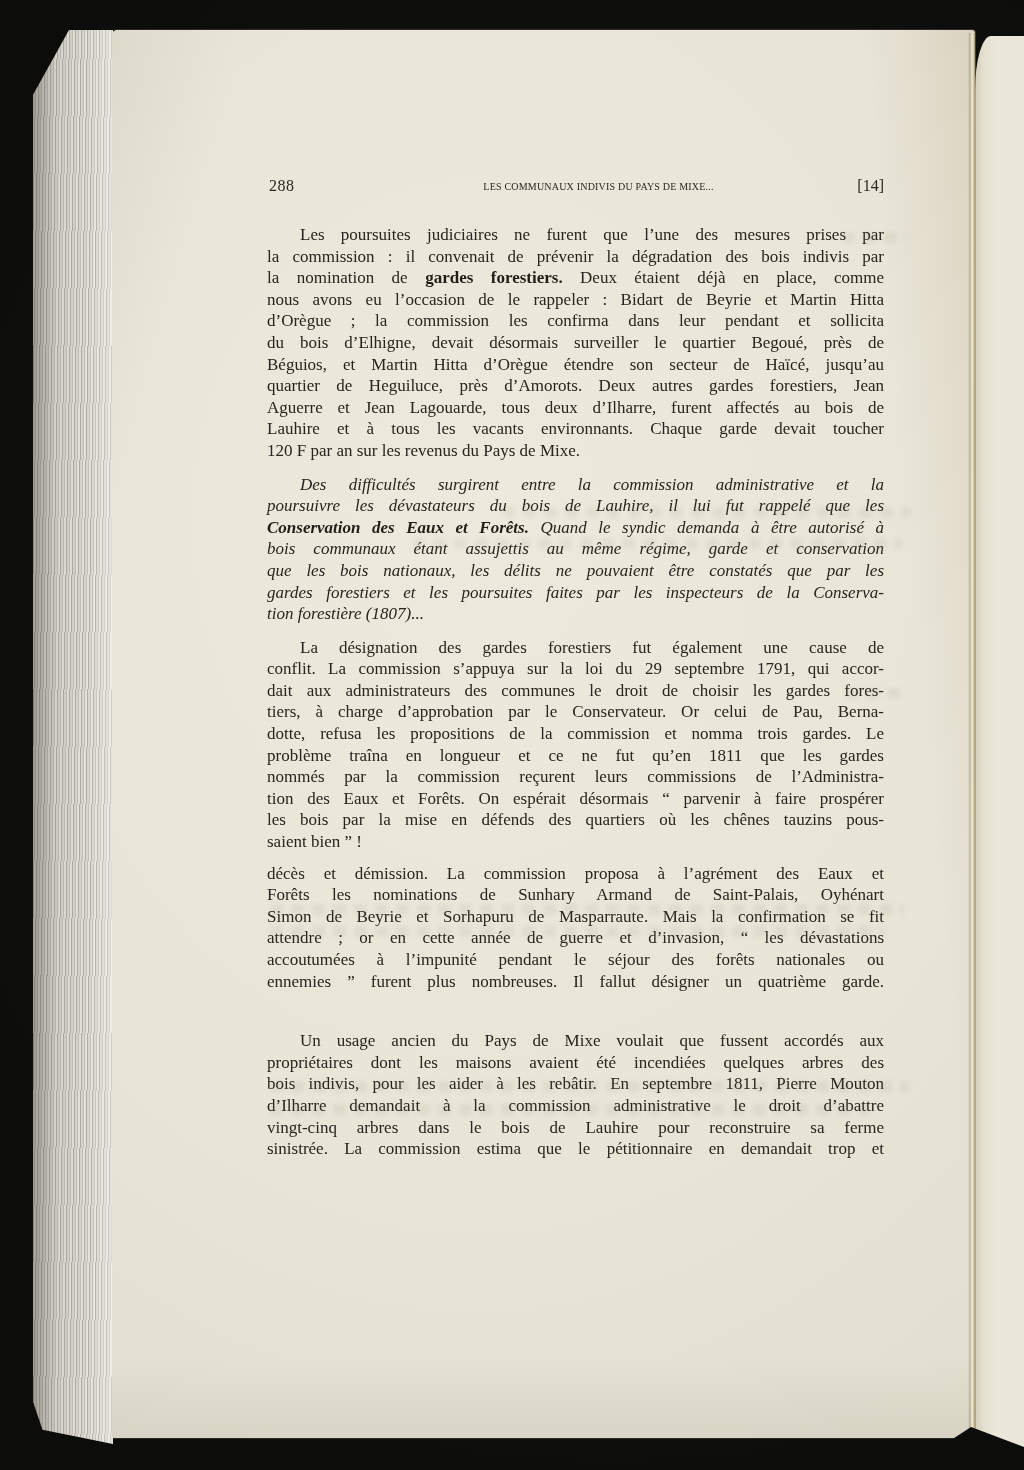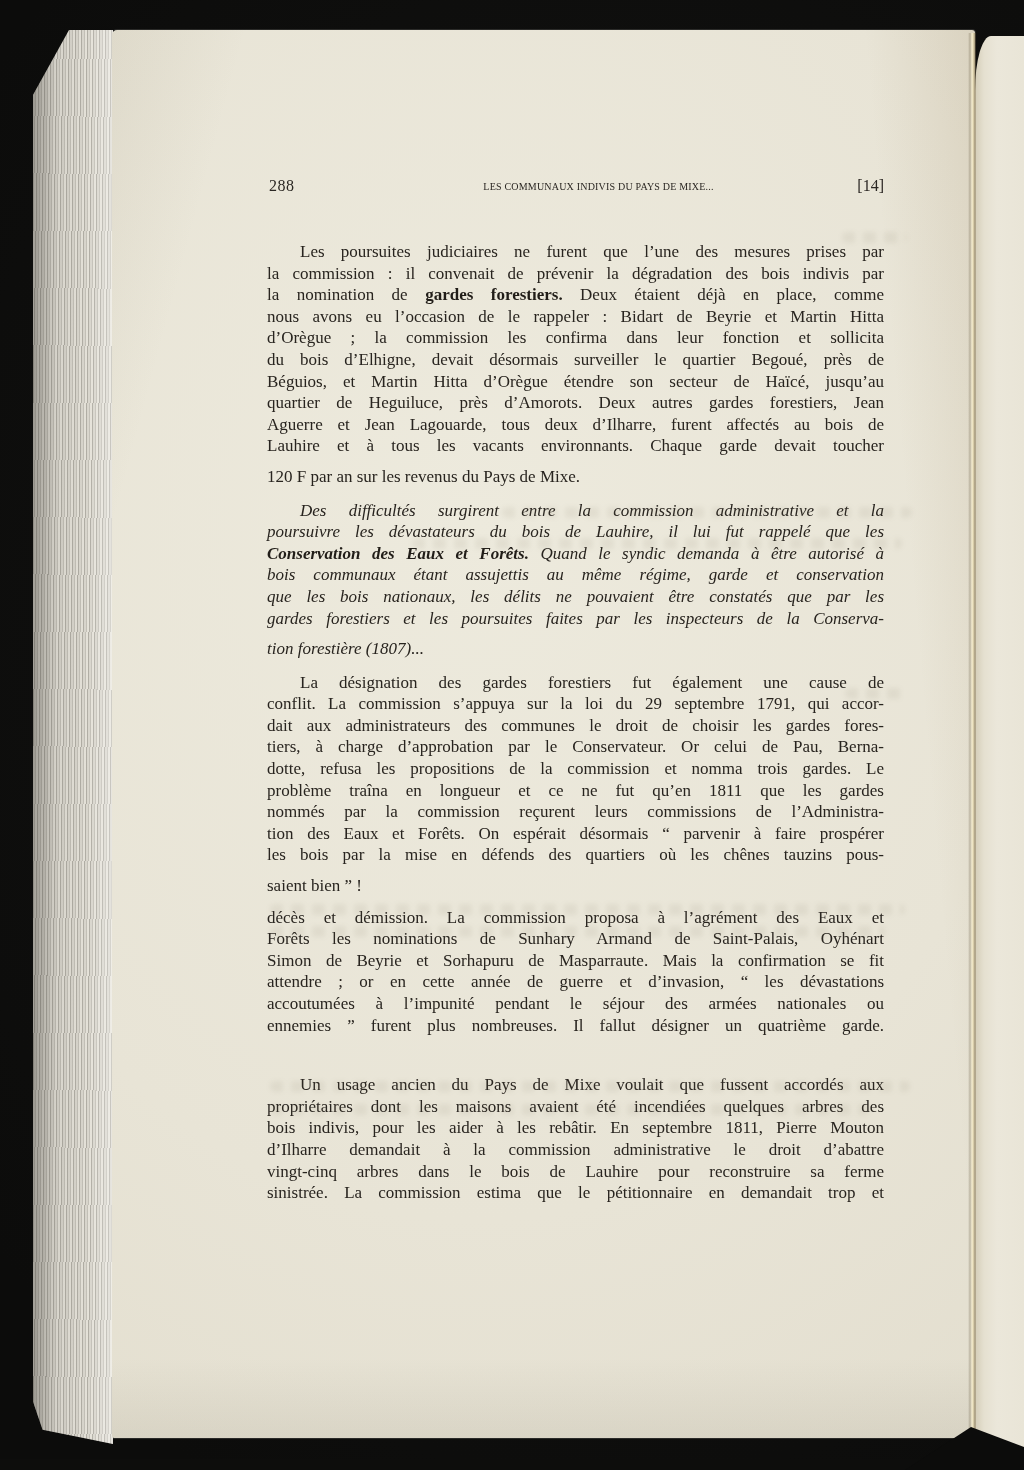--- a/index.html
+++ b/index.html
@@ -71,31 +71,31 @@
     color: #2b2723; font-size: 16px; line-height: 20px;
   }
   .pnum  { position: absolute; left: 2px; top: 0; letter-spacing: 0.5px; }
   .ptitle{
     position: absolute; left: 50%; top: 1px; transform: translateX(-50%);
     white-space: nowrap; font-size: 10px; letter-spacing: 0.2px; margin-left: 23px;
   }
   .pfolio{ position: absolute; right: 0; top: 0; margin-left: 12px; }
 
   .body-text {
-    position: absolute; top: 211px; left: 0; width: 100%;
+    position: absolute; top: 194px; left: 0; width: 100%;
     color: #28241f; font-size: 17px; line-height: 21.6px;
   }
   .paragraph { margin: 0; }
   .bline {
     text-align: justify;
     text-align-last: justify;
     -moz-text-align-last: justify;
   }
   .bline.first   { text-indent: 33px; }
-  .bline.endline { text-align-last: left; margin-top: 9px; -moz-text-align-last: left; }
+  .bline.endline { text-align-last: left; -moz-text-align-last: left; }
   .bline span.b  { font-weight: bold; color: #211d18; }
 
   
   .smudge {
     position: absolute; height: 11px; border-radius: 5px;
     background: repeating-linear-gradient(90deg,
       rgba(125,116,94,0.55) 0px, rgba(125,116,94,0.55) 13px,
       rgba(125,116,94,0.0) 13px, rgba(125,116,94,0.0) 21px);
     filter: blur(2.5px); opacity: 0.17; pointer-events: none;
   }
@@ -120,21 +120,21 @@
         <span class="pnum">288</span>
         <span class="ptitle">LES COMMUNAUX INDIVIS DU PAYS DE MIXE...</span>
         <span class="pfolio">[14]</span>
       </div>
       <div class="body-text">
           <div class="paragraph" style="margin-top: 0px;">
             <div class="bline first"><span>Les poursuites judiciaires ne furent que l’une des mesures prises par</span></div>
             <div class="bline"><span>la commission : il convenait de prévenir la dégradation des bois indivis par</span></div>
             <div class="bline"><span>la nomination de </span><span class="b">gardes forestiers.</span><span> Deux étaient déjà en place, comme</span></div>
             <div class="bline"><span>nous avons eu l’occasion de le rappeler : Bidart de Beyrie et Martin Hitta</span></div>
-            <div class="bline"><span>d’Orègue ; la commission les confirma dans leur fonction et sollicita</span></div>
+            <div class="bline"><span>d’Orègue ; la commission les confirma dans leur pendant et sollicita</span></div>
             <div class="bline"><span>du bois d’Elhigne, devait désormais surveiller le quartier Begoué, près de</span></div>
             <div class="bline"><span>Béguios, et Martin Hitta d’Orègue étendre son secteur de Haïcé, jusqu’au</span></div>
             <div class="bline"><span>quartier de Heguiluce, près d’Amorots. Deux autres gardes forestiers, Jean</span></div>
             <div class="bline"><span>Aguerre et Jean Lagouarde, tous deux d’Ilharre, furent affectés au bois de</span></div>
             <div class="bline"><span>Lauhire et à tous les vacants environnants. Chaque garde devait toucher</span></div>
             <div class="bline endline"><span>120 F par an sur les revenus du Pays de Mixe.</span></div>
           </div>
           <div class="paragraph" style="margin-top: 12px; font-style: italic;">
             <div class="bline first"><span>Des difficultés surgirent entre la commission administrative et la</span></div>
             <div class="bline"><span>poursuivre les dévastateurs du bois de Lauhire, il lui fut rappelé que les</span></div>
@@ -154,21 +154,21 @@
             <div class="bline"><span>nommés par la commission reçurent leurs commissions de l’Administra-</span></div>
             <div class="bline"><span>tion des Eaux et Forêts. On espérait désormais “ parvenir à faire prospérer</span></div>
             <div class="bline"><span>les bois par la mise en défends des quartiers où les chênes tauzins pous-</span></div>
             <div class="bline endline"><span>saient bien ” !</span></div>
           </div>
           <div class="paragraph" style="margin-top: 10px;">
             <div class="bline"><span>décès et démission. La commission proposa à l’agrément des Eaux et</span></div>
             <div class="bline"><span>Forêts les nominations de Sunhary Armand de Saint-Palais, Oyhénart</span></div>
             <div class="bline"><span>Simon de Beyrie et Sorhapuru de Masparraute. Mais la confirmation se fit</span></div>
             <div class="bline"><span>attendre ; or en cette année de guerre et d’invasion, “ les dévastations</span></div>
-            <div class="bline"><span>accoutumées à l’impunité pendant le séjour des armées nationales ou</span></div>
+            <div class="bline"><span>accoutumées à l’impunité pendant le séjour des forêts nationales ou</span></div>
             <div class="bline"><span>ennemies ” furent plus nombreuses. Il fallut désigner un quatrième garde.</span></div>
           </div>
           <div class="paragraph" style="margin-top: 38px;">
             <div class="bline first"><span>Un usage ancien du Pays de Mixe voulait que fussent accordés aux</span></div>
             <div class="bline"><span>propriétaires dont les maisons avaient été incendiées quelques arbres des</span></div>
             <div class="bline"><span>bois indivis, pour les aider à les rebâtir. En septembre 1811, Pierre Mouton</span></div>
             <div class="bline"><span>d’Ilharre demandait à la commission administrative le droit d’abattre</span></div>
             <div class="bline"><span>vingt-cinq arbres dans le bois de Lauhire pour reconstruire sa ferme</span></div>
             <div class="bline"><span>sinistrée. La commission estima que le pétitionnaire en demandait trop et</span></div>
           </div>

